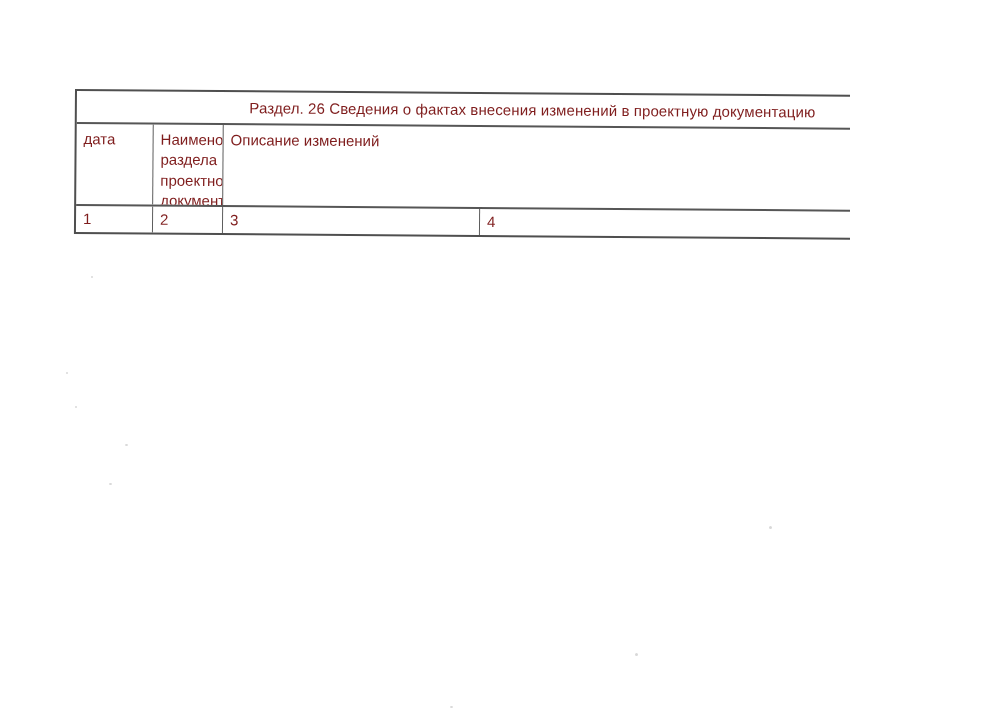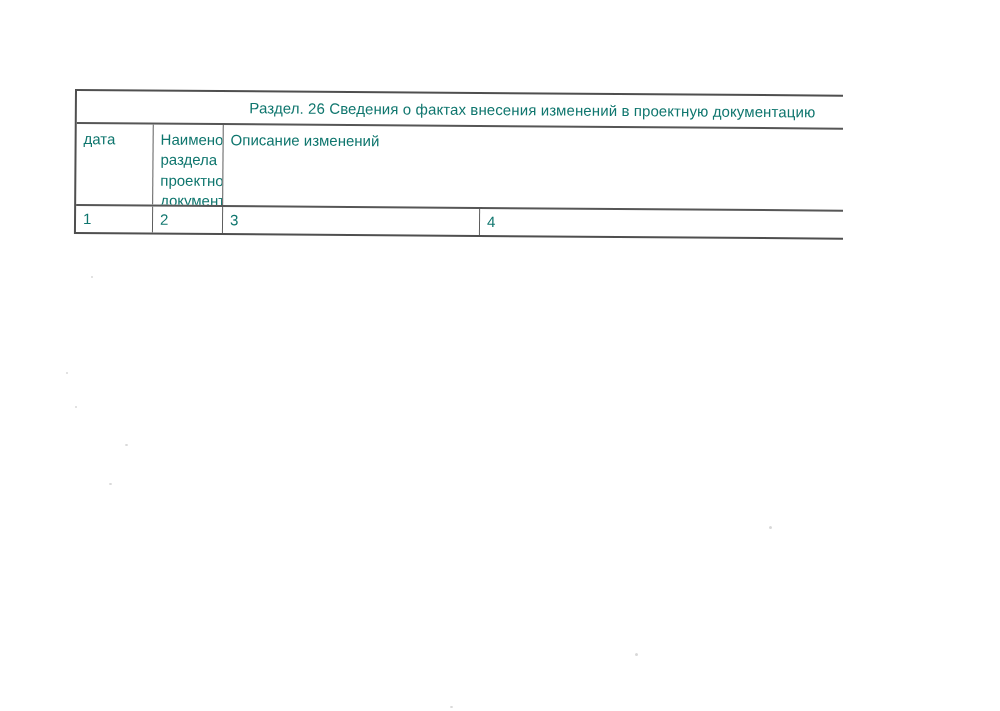--- a/index.html
+++ b/index.html
@@ -7,21 +7,22 @@
     padding: 0;
     background: #ffffff;
   }
   .page {
     position: relative;
     width: 843px;
     height: 711px;
     background: #ffffff;
     overflow: hidden;
     font-family: "Liberation Sans", sans-serif;
-    color: #0f766e;
+    color: #7f1d1d;
+    padding-left: 7px;
   }
   
   .doc-table {
     position: absolute;
     left: 75px;
     top: 89px;
     width: 911px;
     background: #ffffff;
     border: 2px solid #4f4f4f;
     transform: rotate(0.42deg);

